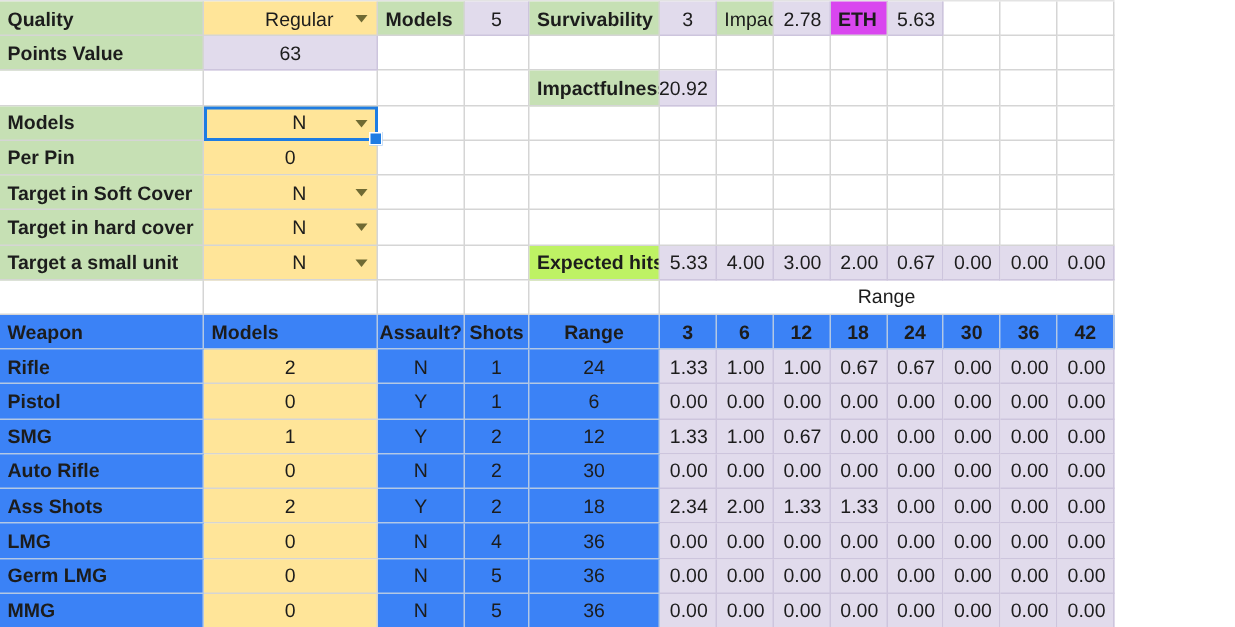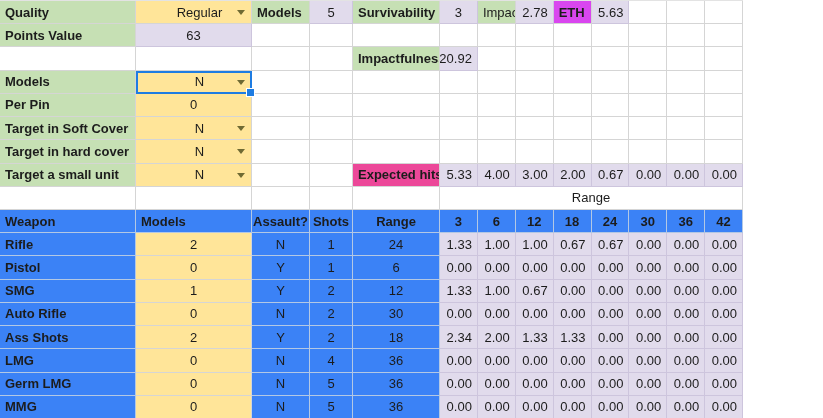--- a/index.html
+++ b/index.html
@@ -23,21 +23,21 @@
     box-sizing:border-box;
   }
   .b{font-weight:700}
   .ctr{justify-content:center}
   .rt{justify-content:flex-end}
   .green{background:#c6e0b4}
   .dgreen{background:#d946ef}
   .yellow{background:#ffe599}
   .purple{background:#e1dbec;border-right-color:#cdc5dd;border-bottom-color:#cdc5dd}
   .blue{background:#3b82f6;border-right-color:#b3c8e4;border-bottom-color:#b3c8e4}
-  .orange{background:#ec4899}
+  .orange{background:#bef264}
   .span8{grid-column:span 8}
   .dd .v{margin:0 auto;padding-left:12px;}
   .arr{
     position:absolute;right:6px;top:50%;
     width:0;height:0;margin-top:-2px;
     border-left:4px solid transparent;
     border-right:4px solid transparent;
     border-top:5px solid #6f6a33;
   }
   .sel{outline:2px solid #1e7ce2;outline-offset:-2px;z-index:2;overflow:visible}

